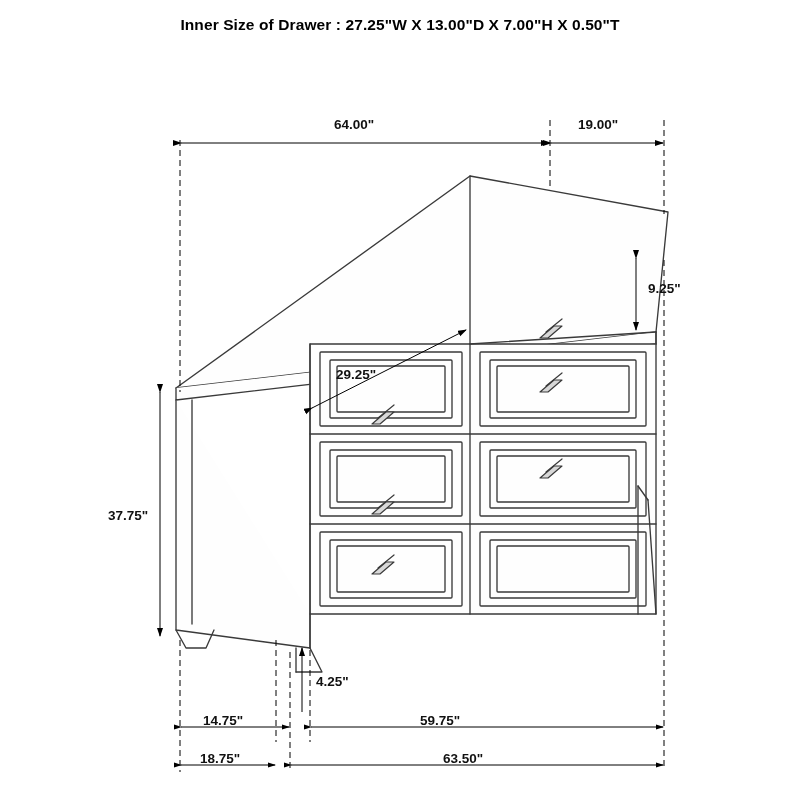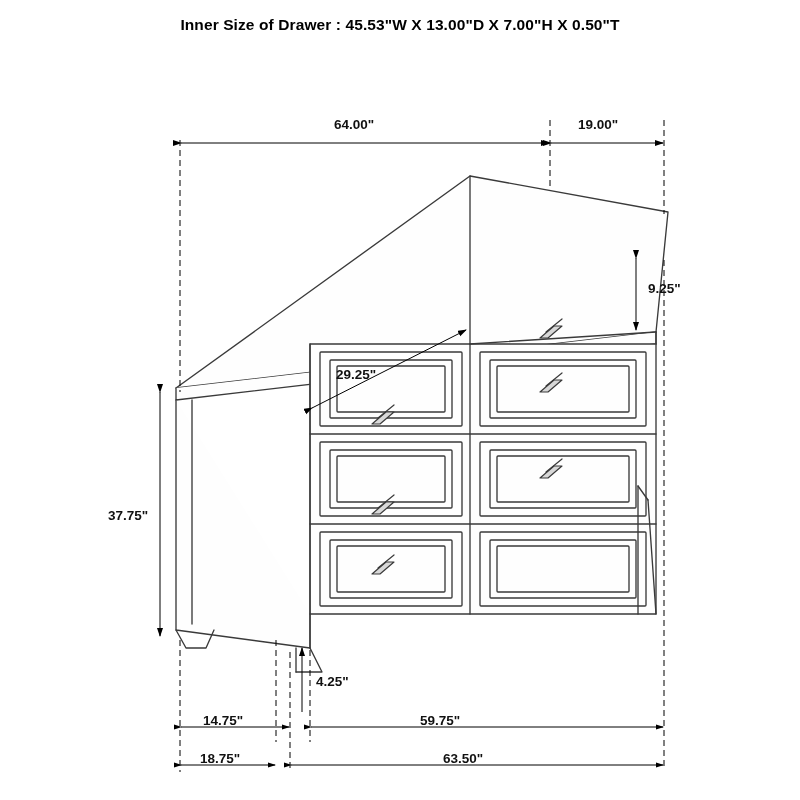--- a/index.html
+++ b/index.html
@@ -42,21 +42,21 @@
     font-weight: bold;
     color: #111;
     white-space: nowrap;
   }
 </style>
 </head>
 <body>
 
 <div id="stage">
 
-  <div id="title">Inner Size of Drawer : 45.53"W X 13.00"D X 7.00"H X 0.50"T</div>
+  <div id="title">Inner Size of Drawer : 27.25"W X 13.00"D X 7.00"H X 0.50"T</div>
 
   <svg id="drawing" width="800" height="800" viewBox="0 0 800 800">
     <defs>
       <marker id="ah" markerWidth="9" markerHeight="9" refX="8" refY="3" orient="auto" markerUnits="strokeWidth">
         <path d="M0,0 L9,3 L0,6 z" fill="#000"></path>
       </marker>
       <marker id="ahs" markerWidth="8" markerHeight="8" refX="7" refY="2.6" orient="auto" markerUnits="strokeWidth">
         <path d="M0,0 L8,2.6 L0,5.2 z" fill="#000"></path>
       </marker>
     </defs>

